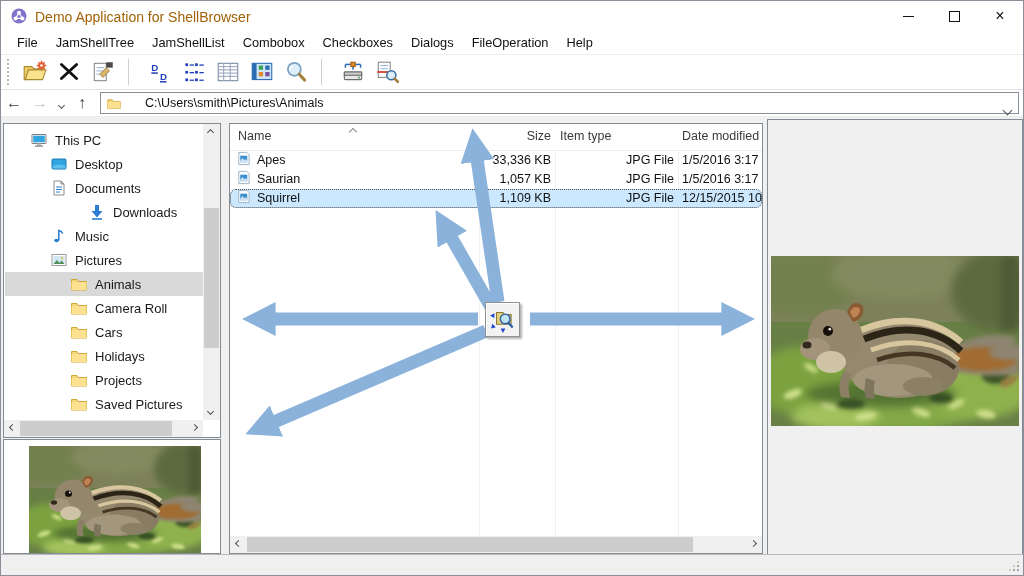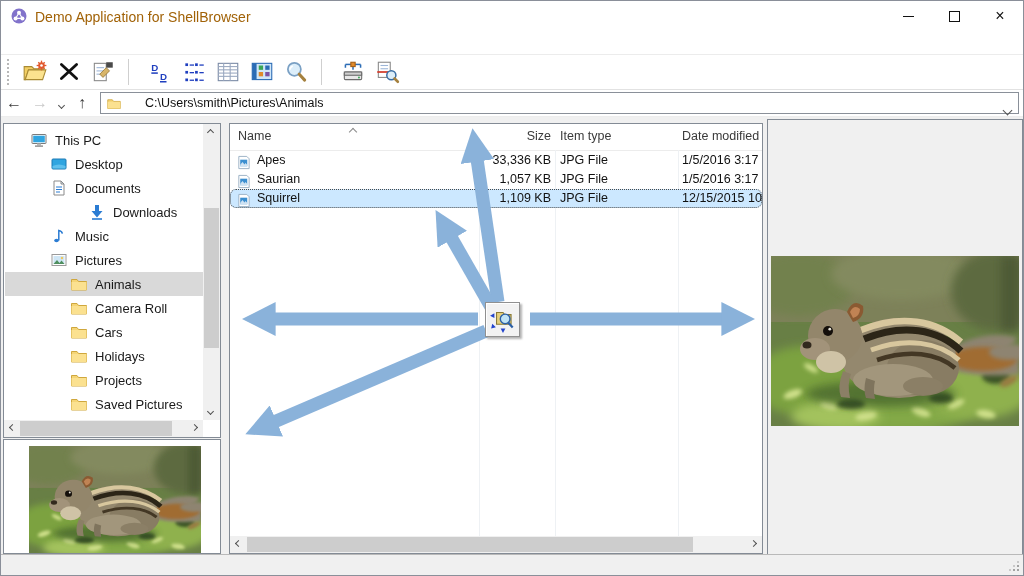--- a/index.html
+++ b/index.html
@@ -81,23 +81,23 @@
   .fl-hcell.c-name{left:8px;width:236px;}
   .fl-hcell.c-size{left:250px;width:71px;text-align:right;}
   .fl-hcell.c-type{left:330px;width:114px;}
   .fl-hcell.c-date{left:452px;width:80px;}
   .chev.sort{position:absolute;left:112px;top:5px;}
   .col-line{position:absolute;top:26px;bottom:17px;width:1px;background:#eef1f4;}
   #filerows{position:absolute;left:0;top:27px;right:0;}
   .fl-row{position:relative;height:19px;font-size:12.5px;color:#111;}
   .fl-row.selected{background:#cce8ff;outline:1px dotted #4a4a4a;outline-offset:-1px;border-radius:6px;}
   .cell{position:absolute;top:0;line-height:19px;white-space:nowrap;overflow:hidden;}
-  .cell.c-name{left:4px;width:242px;display:flex;align-items:flex-end;}
+  .cell.c-name{left:4px;width:242px;display:flex;align-items:flex-start;}
   .cell.c-size{left:250px;width:71px;text-align:right;}
-  .cell.c-type{left:330px;width:114px;}
+  .cell.c-type{left:330px;width:114px;text-align:right;}
   .cell.c-date{left:452px;width:80px;}
   .f-icon{width:15px;height:15px;margin:0 6px 0 2px;flex:none;}
   .f-icon svg{width:15px;height:15px;display:block;}
   .arrows{position:absolute;left:0;top:0;width:532px;height:412px;pointer-events:none;}
   .dragicon{position:absolute;left:255px;top:178px;width:35px;height:35px;background:#f2f2f2;
     border:1px solid #909090;box-shadow:inset 1px 1px 0 #fff,1.5px 1.5px 2px rgba(0,0,0,.3);
     box-sizing:border-box;display:flex;align-items:center;justify-content:center;}
   .dragicon svg{width:28px;height:28px;display:block;}
   
   .preview{position:absolute;left:766px;top:2px;width:256px;height:437px;background:#f0f0f0;
@@ -135,20 +135,30 @@
         </div>
       <div class="wbtn">
           <div class="glyph-max"></div>
         </div>
       <div class="wbtn">
           <span class="glyph-x">×</span>
         </div>
     </div>
   </div>
 
+  <div class="menubar" id="menubar">
+      <span class="menu-item">File</span>
+      <span class="menu-item">JamShellTree</span>
+      <span class="menu-item">JamShellList</span>
+      <span class="menu-item">Combobox</span>
+      <span class="menu-item">Checkboxes</span>
+      <span class="menu-item">Dialogs</span>
+      <span class="menu-item">FileOperation</span>
+      <span class="menu-item">Help</span>
+    </div>
 
   <div class="toolbar" id="toolbar">
     <div class="gripper"></div>
   <div class="tb-btn">
         <span class="tb-ic">
           <svg viewBox="0 0 24 24">
             <path d="M2 7 h7 l2 2 h9 v1 H6 l-3 9 H2 Z" fill="#f3cf64" stroke="#a98a33"></path>
             <path d="M6 10 h16 l-3 9 H3 Z" fill="#fbe28e" stroke="#a98a33"></path>
             <g stroke="#e2592e" stroke-width="1.2">
               <line x1="18" y1="1.5" x2="18" y2="10.5"></line>

